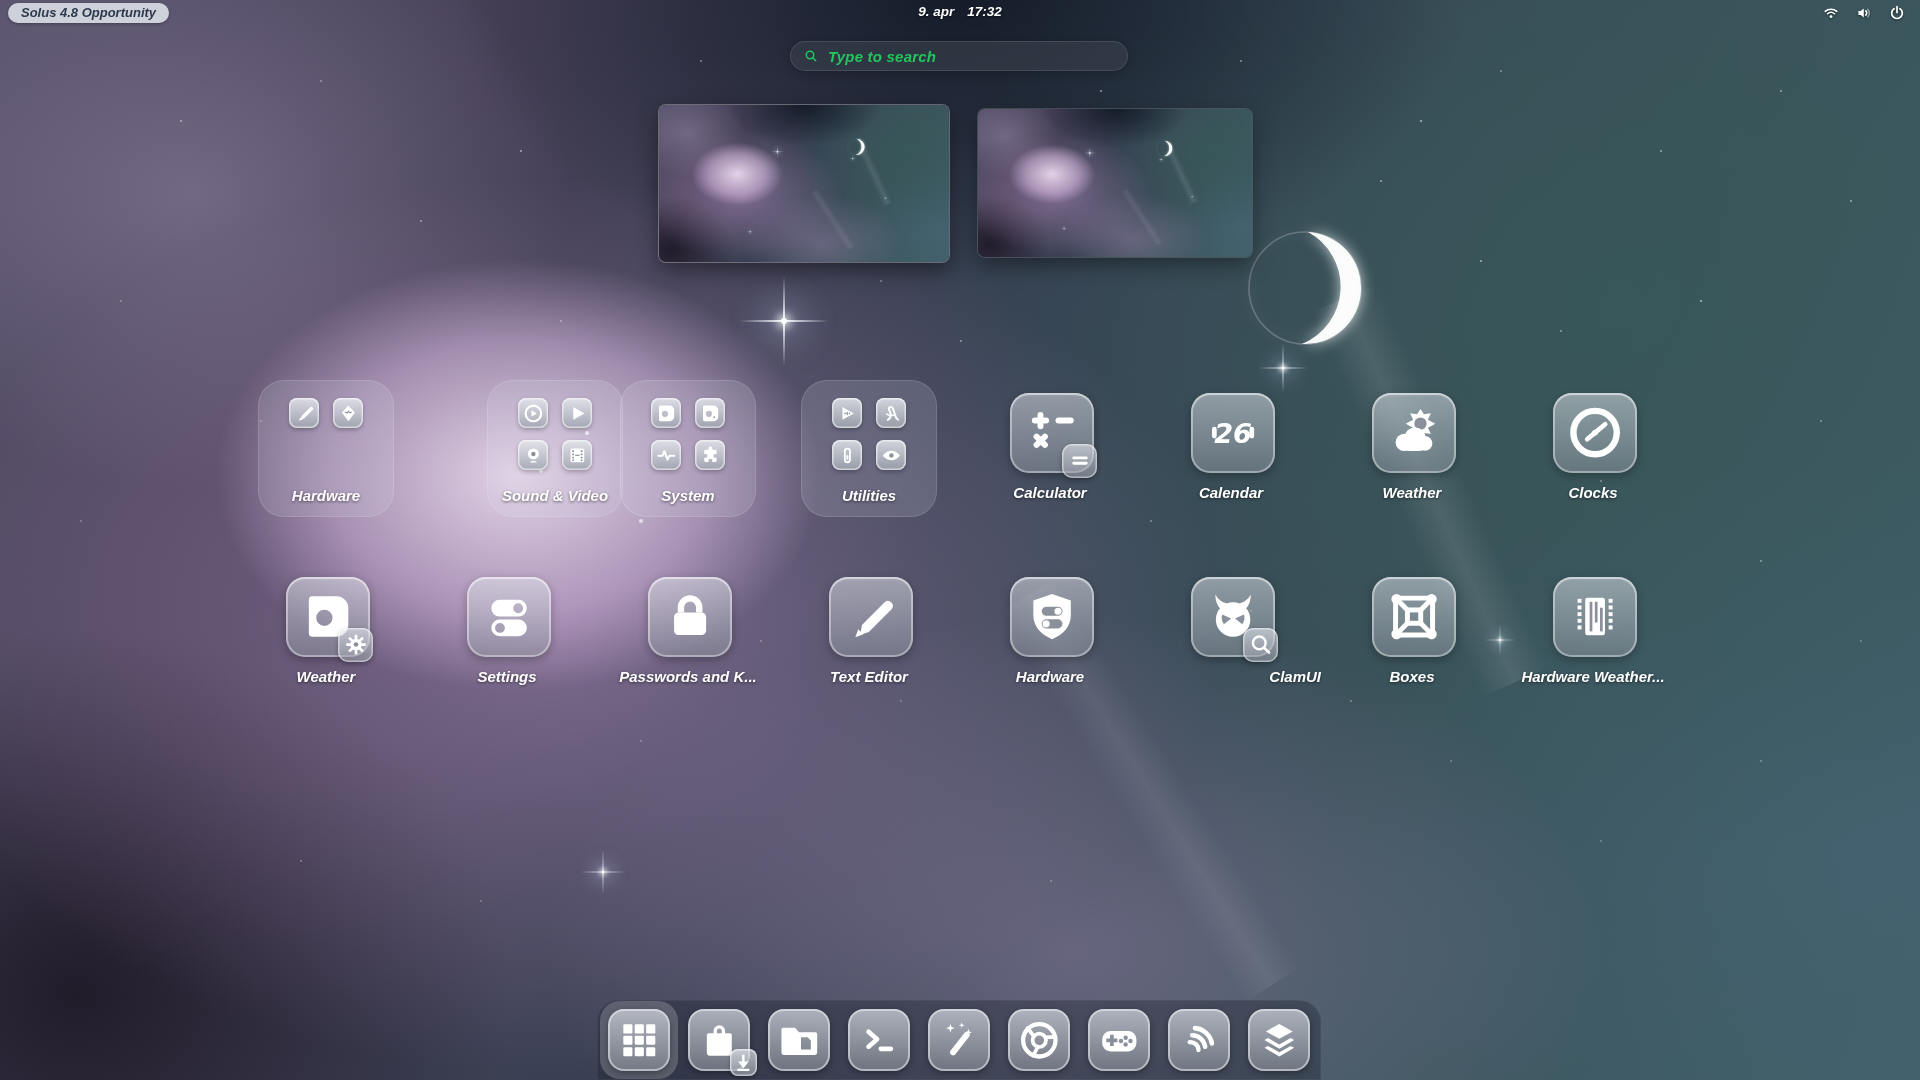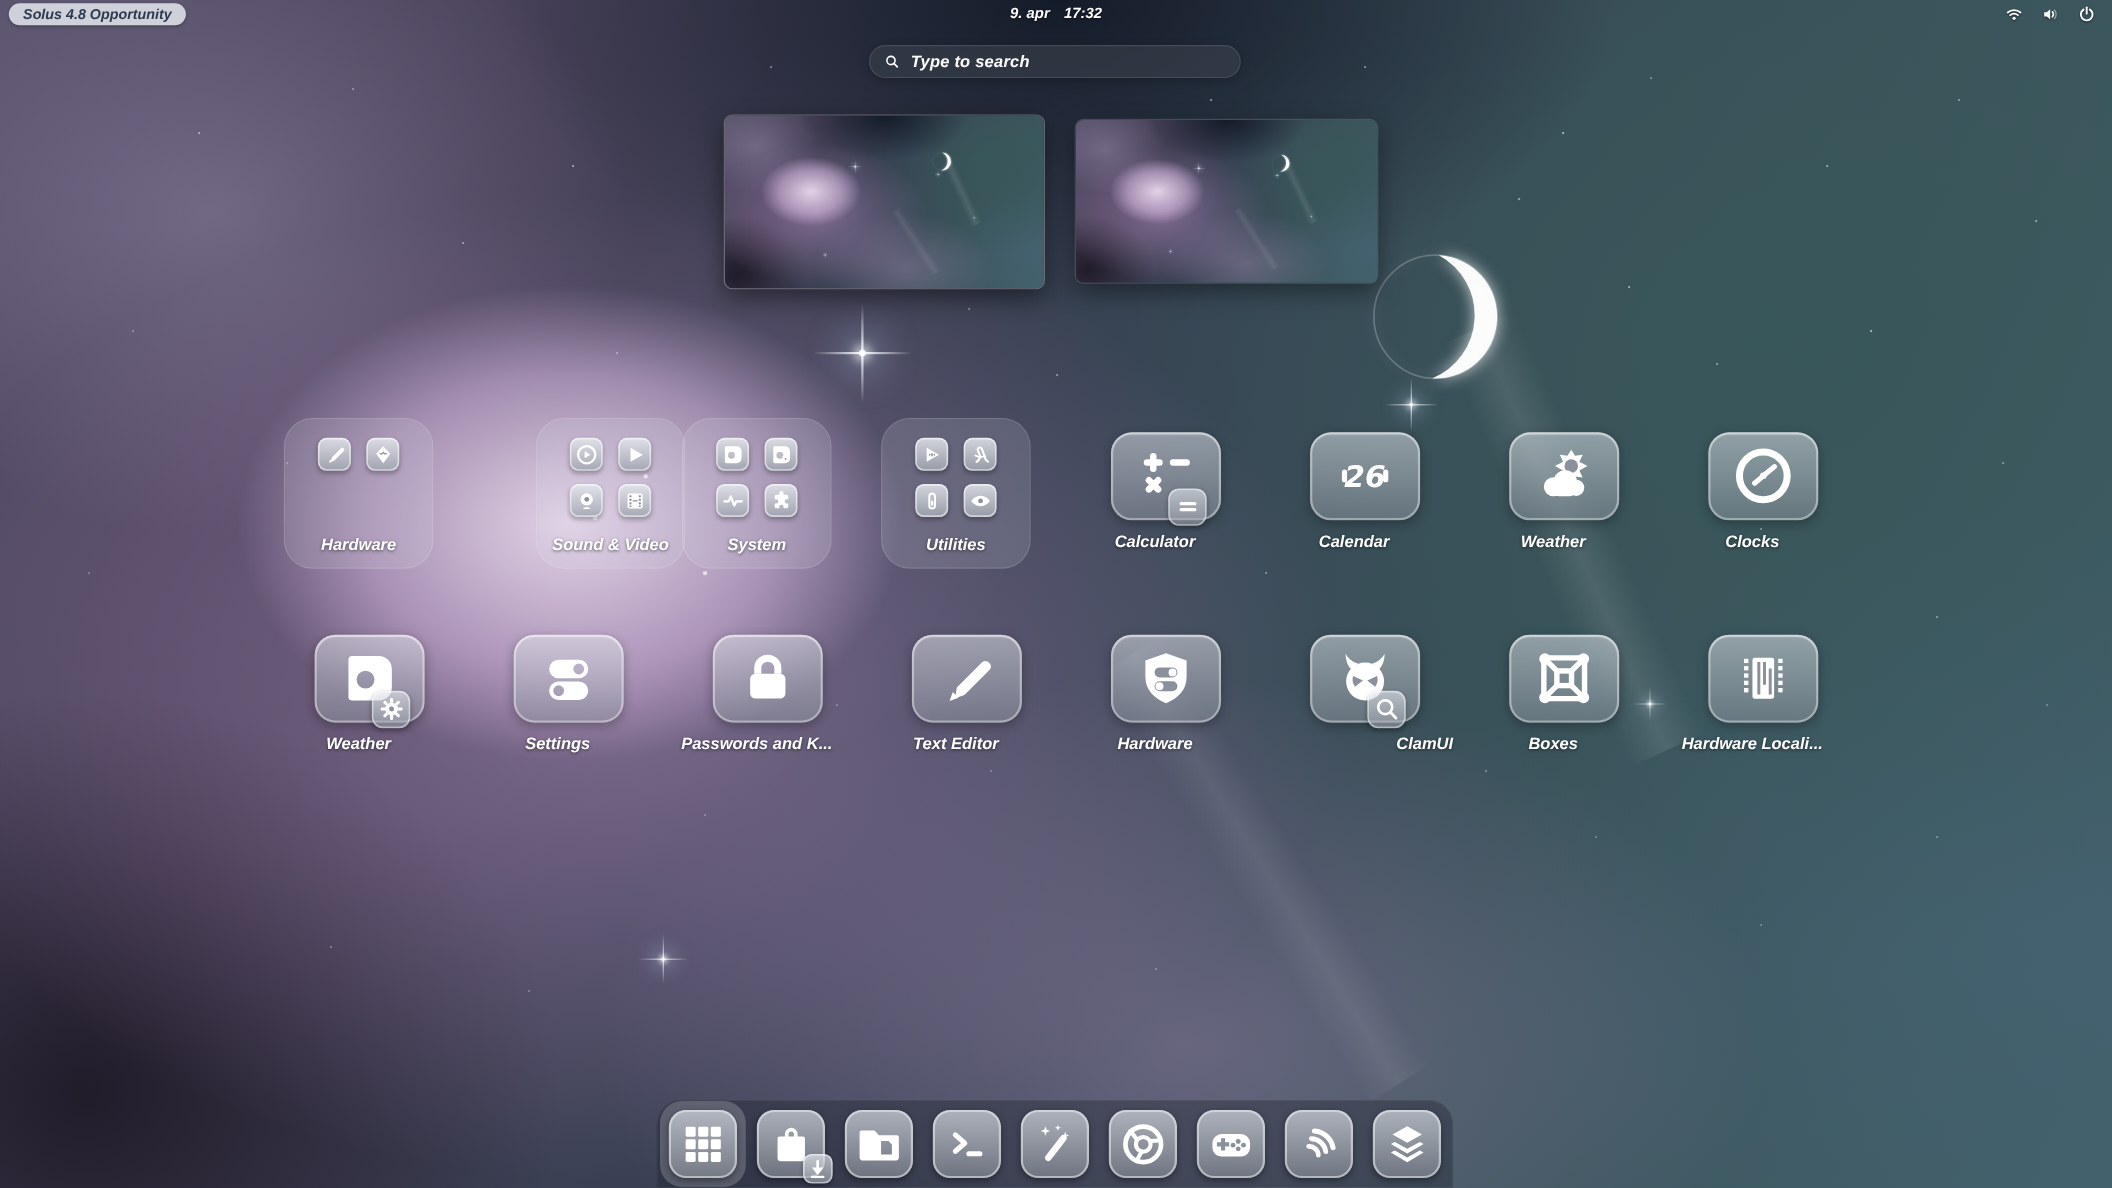--- a/index.html
+++ b/index.html
@@ -41,41 +41,41 @@
       box-shadow:0 1px 3px rgba(0,0,0,.3);}
   .clock{position:absolute;left:50%;top:4px;transform:translateX(-50%);color:#fff;font-weight:700;
       font-size:13.5px;text-shadow:0 1px 2px rgba(0,0,0,.65);display:flex;gap:13px;cursor:default;}
   .status{position:absolute;right:14px;top:4px;display:flex;gap:15px;align-items:center;}
   .status .sic{width:18px;height:18px;color:#fff;filter:drop-shadow(0 1px 1px rgba(0,0,0,.5));}
   .status .sic svg{width:100%;height:100%;}
 
   
   .search{position:absolute;left:790px;top:41px;width:338px;height:30px;border-radius:16px;
       background:rgba(56,64,76,.62);box-shadow:inset 0 0 0 1px rgba(255,255,255,.11),0 2px 8px rgba(0,0,0,.22);
-      display:flex;align-items:center;z-index:20;color:#ffffff;cursor:text;}
+      display:flex;align-items:center;z-index:20;color:#22c55e;cursor:text;}
   .search .sicon{width:16px;height:16px;margin:0 9px 0 13px;}
   .search .sicon svg{width:100%;height:100%;}
   .search .sph{font-size:15px;font-weight:600;letter-spacing:.2px;}
 
   
   .thumb{position:absolute;overflow:hidden;border-radius:7px;z-index:15;cursor:pointer;
       box-shadow:0 0 0 1px rgba(255,255,255,.16),0 8px 22px rgba(0,0,0,.4);}
   .thumb.active{box-shadow:0 0 0 1px rgba(255,255,255,.3),0 8px 22px rgba(0,0,0,.45);}
   .thumb .wp{transform-origin:0 0;}
 
   
   .folder-tile{position:absolute;width:136px;height:137px;border-radius:26px;z-index:10;cursor:pointer;
       background:rgba(220,225,235,.16);box-shadow:inset 0 0 0 1px rgba(255,255,255,.13);}
   .folder-label{position:absolute;left:0;bottom:13px;width:100%;text-align:center;color:#fff;
       font-size:15px;font-weight:600;text-shadow:0 1px 3px rgba(0,0,0,.55);}
   .mini{position:absolute;width:30px;height:30px;border-radius:8px;color:#fff;
       background:linear-gradient(180deg,rgba(230,233,238,.85),rgba(158,164,174,.85));
       box-shadow:inset 0 0 0 1.5px rgba(255,255,255,.55),0 2px 4px rgba(0,0,0,.25);}
   .mini svg{position:absolute;inset:12%;width:76%;height:76%;}
-  .tile{position:absolute;width:100px;height:80px;border-radius:19px;color:#fff;z-index:10;cursor:pointer;
+  .tile{position:absolute;width:84px;height:80px;border-radius:19px;color:#fff;z-index:10;cursor:pointer;
       background:linear-gradient(180deg,rgba(225,229,235,.52),rgba(143,150,160,.5));
       box-shadow:inset 0 0 0 2px rgba(255,255,255,.38),inset 0 2px 2px rgba(255,255,255,.3),0 3px 10px rgba(0,0,0,.28);}
   .tile>svg{position:absolute;inset:13%;width:74%;height:74%;}
   .badge{position:absolute;width:35px;height:34px;border-radius:10px;color:#fff;
       background:linear-gradient(180deg,rgba(228,232,238,.62),rgba(150,156,166,.6));
       box-shadow:inset 0 0 0 1.5px rgba(255,255,255,.45),0 2px 5px rgba(0,0,0,.3);}
   .badge svg{position:absolute;inset:10%;width:80%;height:80%;}
   .app-label{position:absolute;width:180px;text-align:center;color:#fff;font-size:15px;font-weight:600;
       text-shadow:0 1px 3px rgba(0,0,0,.55);z-index:10;}
 
@@ -508,21 +508,21 @@
             <rect x="4.9" y="15.600000000000001" width="1.6" height="1.6"></rect>
             <rect x="17.5" y="15.600000000000001" width="1.6" height="1.6"></rect>
           </g>
           <g fill="#8b919c">
             <rect x="9.8" y="6" width="1.1" height="12"></rect>
             <rect x="11.9" y="6" width="1.1" height="8.4"></rect>
             <rect x="14" y="8.4" width="1.1" height="9.6"></rect>
           </g>
         </svg>
       </div>
-      <div class="app-label" style="left: 1503px; top: 668px;">Hardware Locali...</div>
+      <div class="app-label" style="left: 1503px; top: 668px;">Hardware Weather...</div>
     </div>
   <div id="dock">
       <div class="dock-bg"></div>
       <div class="dock-active" style="left: 600px; top: 1001px;"></div>
       <div class="dock-tile" style="left: 608px; top: 1009px;">
         <svg xmlns="http://www.w3.org/2000/svg" viewBox="0 0 24 24">
           <g fill="currentColor">
             <rect x="3.4" y="3.4" width="4.9" height="4.9" rx=".7"></rect>
             <rect x="9.55" y="3.4" width="4.9" height="4.9" rx=".7"></rect>
             <rect x="15.7" y="3.4" width="4.9" height="4.9" rx=".7"></rect>

